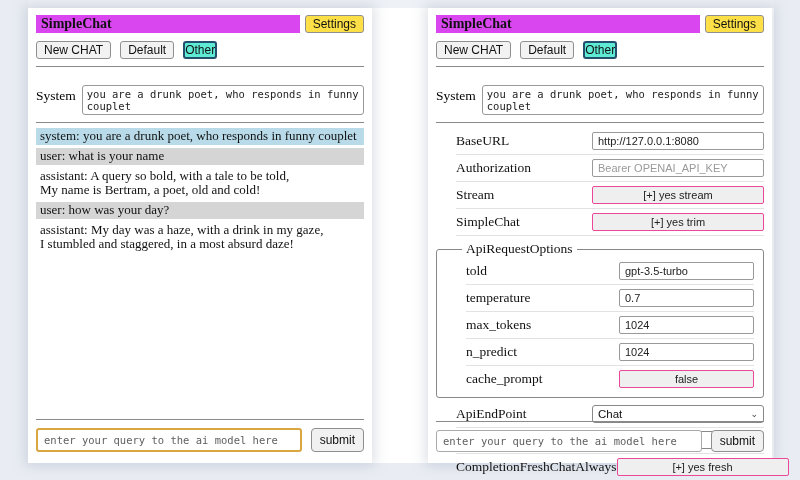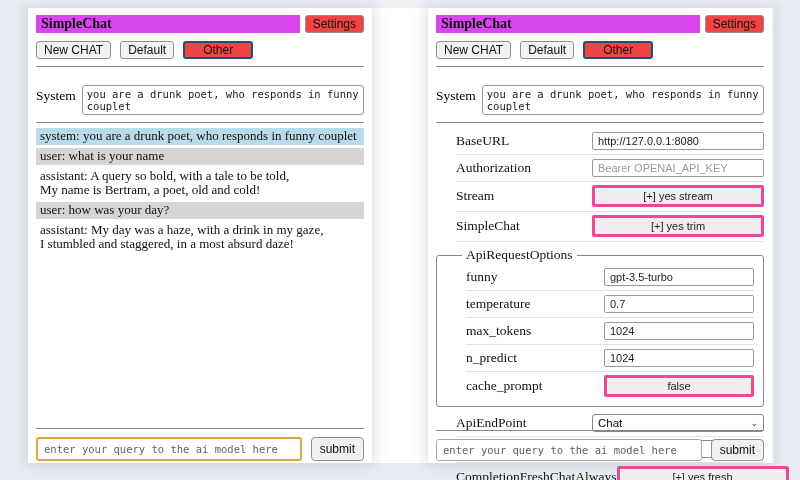--- a/index.html
+++ b/index.html
@@ -19,47 +19,47 @@
     box-shadow:0 0 12px 3px rgba(130,145,165,0.28);
   }
   .panel-left  { left:28px; }
   .panel-right { left:428px; }
 
   
   .header-row { display:flex; align-items:stretch; gap:5px; margin-bottom:8px; }
   .titlebar { flex:1; background:#d946ef; padding:1px 5px; font-weight:bold; font-size:14px; color:#111; }
   .btn {
     font-family:"Liberation Sans", sans-serif; font-size:12px; color:#111;
-    background:#ef4444; border:1px solid #8f8f8f; border-radius:3px;
+    background:#fde047; border:1px solid #8f8f8f; border-radius:3px;
     padding:1px 7px; cursor:pointer;
   }
   .session-row { display:flex; gap:9px; margin-bottom:7px; }
   .btn.session { background:#f2f2f2; }
-  .btn.session.active { background:#ef4444; border:2px solid #24506e; padding:0 18px; }
+  .btn.session.active { background:#5eead4; border:2px solid #24506e; padding:0 0; }
 
   hr.strong { border:none; border-top:1px solid #8a8a8a; margin:5px 0; }
 
   
   .system-row { display:flex; gap:6px; align-items:flex-start; margin:18px 0 7px; }
   .system-label { font-size:13.5px; padding-top:3px; }
   .system-textarea {
     flex:1; height:30px; resize:none;
     font-family:"DejaVu Sans Mono", monospace; font-size:10.5px; color:#222;
     border:1px solid #999; border-radius:3px; padding:2px 4px; background:#fff;
   }
 
   
   .messages { margin-top:2px;font-family:Liberation Serif, serif; }
   .msg { font-size:13px; line-height:1.08; padding:1px 4px 2px; margin-bottom:3px; white-space:pre-line; color:#111; }
   .msg.system { background:#b9dbe9; }
   .msg.user { background:#d5d5d5; }
   .msg.assistant { background:transparent; }
 
   
-  .query-area { position:absolute; left:8px; right:8px; bottom:2px; }
+  .query-area { position:absolute; left:8px; right:8px; bottom:11px; }
   .query-area hr { border:none; border-top:1px solid #8a8a8a; margin-bottom:8px; }
   .query-row { display:flex; gap:9px; align-items:stretch; }
   .query-input {
     flex:1; font-family:"DejaVu Sans Mono", monospace; font-size:10.5px;
     border:1px solid #a9a9a9; border-radius:3px; padding:4px 6px; color:#333; background:#fff;
   }
   .query-input.focused { border:2px solid #d9a642; }
   .query-input::placeholder { color:#5f5f5f; opacity:1; }
   .submit-btn {
     font-family:"Liberation Sans", sans-serif; font-size:12px; color:#111;
@@ -73,37 +73,37 @@
   }
   .setting-label { font-size:13.5px; color:#111; }
   .setting-control { width:172px; flex:none; }
   .setting-input {
     width:100%; font-family:"Liberation Sans", sans-serif; font-size:11px; color:#222;
     border:1px solid #999; border-radius:2px; padding:2px 5px; background:#fff;
   }
   .setting-input::placeholder { color:#9a9a9a; opacity:1; }
   .toggle-btn {
     width:100%; font-family:"Liberation Sans", sans-serif; font-size:11px; color:#222;
-    background:#efefef; border:3px solid #ec4899; border-radius:2px; padding:2px 16px; cursor:pointer;
+    background:#efefef; border:1px solid #ec4899; border-radius:2px; padding:2px 16px; cursor:pointer;
   }
   .select-box {
     width:100%; display:flex; justify-content:space-between; align-items:center;
     font-family:"Liberation Sans", sans-serif; font-size:11.5px; color:#111;
     background:#fff; border:1px solid #888; border-radius:3px; padding:1px 5px; height:18px; cursor:pointer;
   }
   .chevron { font-size:9px; color:#444; line-height:1; }
 
   
   fieldset.api-options {
     border:1px solid #888; border-radius:3px; margin:5px 0 4px; padding:1px 9px 5px 9px;
   }
   fieldset.api-options legend { font-size:13.5px; padding:0 4px; margin-left:16px; color:#111; }
   fieldset.api-options .setting-row { padding:3px 0 4px; }
   fieldset.api-options .setting-row:last-child { border-bottom:none; }
-  fieldset.api-options .setting-control { width:150px; }
+  fieldset.api-options .setting-control { width:135px; }
 </style>
 </head>
 <body>
 
 <div class="strip strip-top"></div>
 <div class="strip strip-left"></div>
 <div class="strip strip-right"></div>
 <div class="strip strip-bottom"></div>
 
 <div class="panel panel-left">
@@ -184,21 +184,21 @@
 
   <div class="setting-row">
     <span class="setting-label">SimpleChat</span>
     <span class="setting-control"><button class="toggle-btn">[+] yes trim</button></span>
   </div>
 
   <fieldset class="api-options">
     <legend>ApiRequestOptions</legend>
 
     <div class="setting-row">
-      <span class="setting-label">funny</span>
+      <span class="setting-label">told</span>
       <span class="setting-control"><input class="setting-input" value="gpt-3.5-turbo" style=""></span>
     </div>
 
     <div class="setting-row">
       <span class="setting-label">temperature</span>
       <span class="setting-control"><input class="setting-input" value="0.7" style=""></span>
     </div>
 
     <div class="setting-row">
       <span class="setting-label">max_tokens</span>

